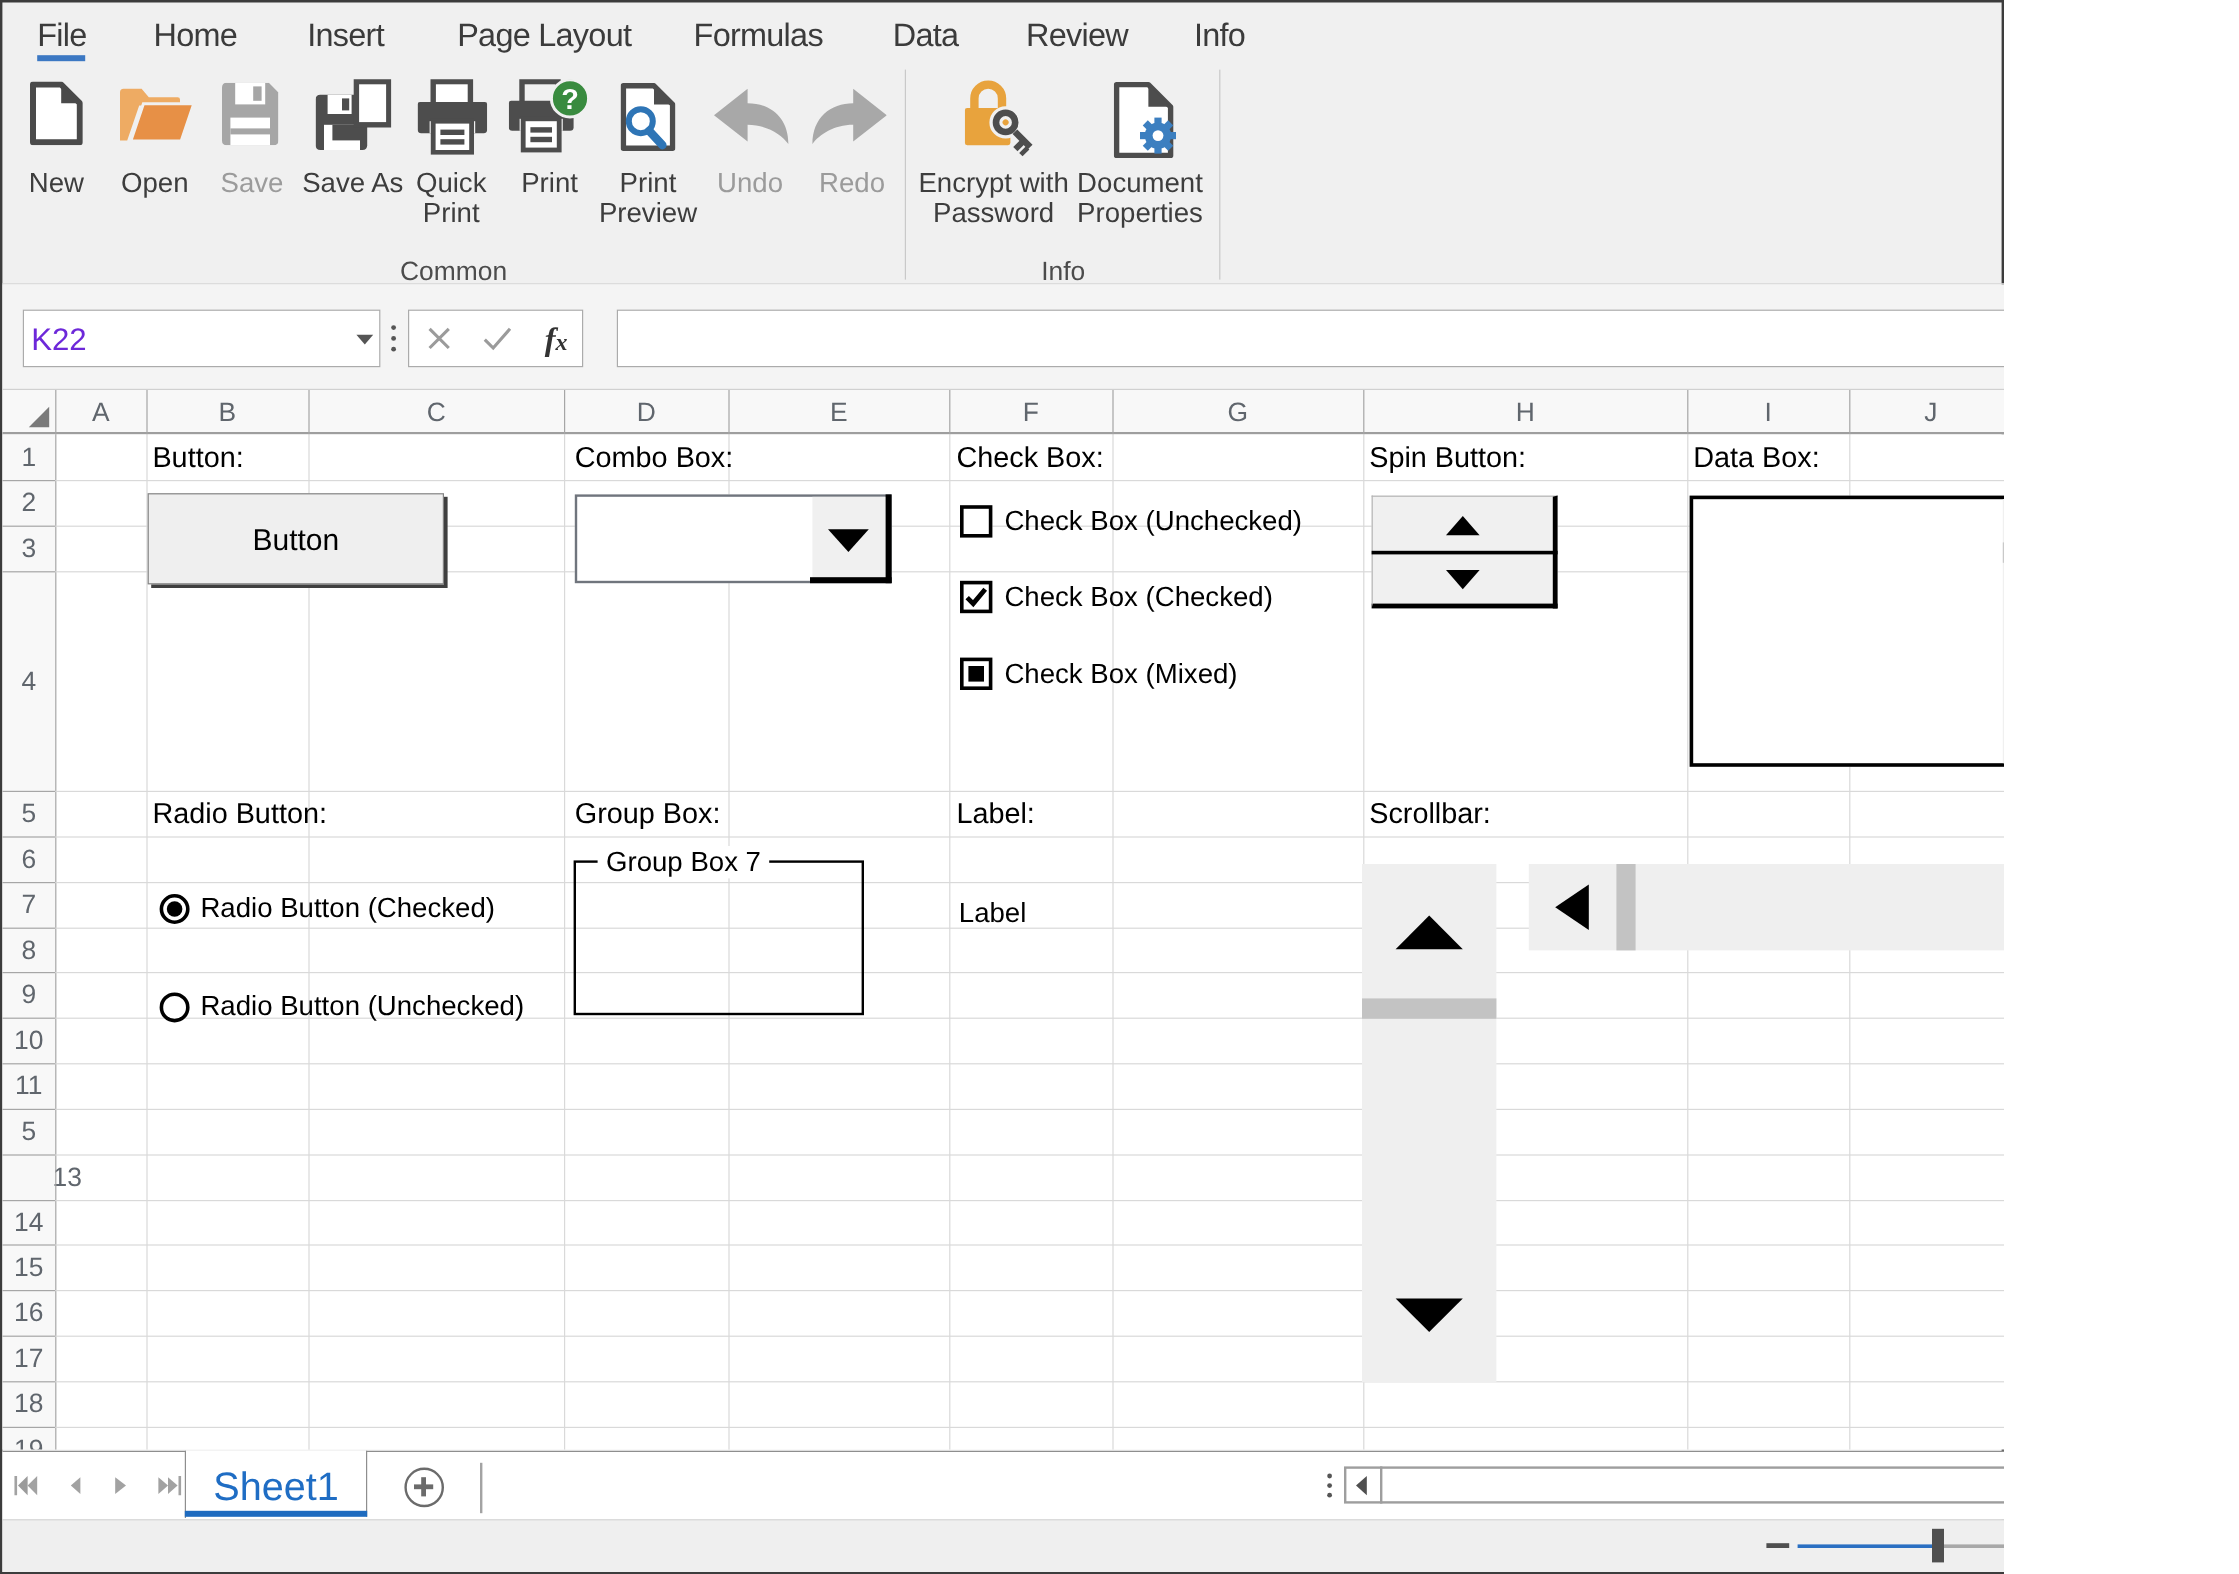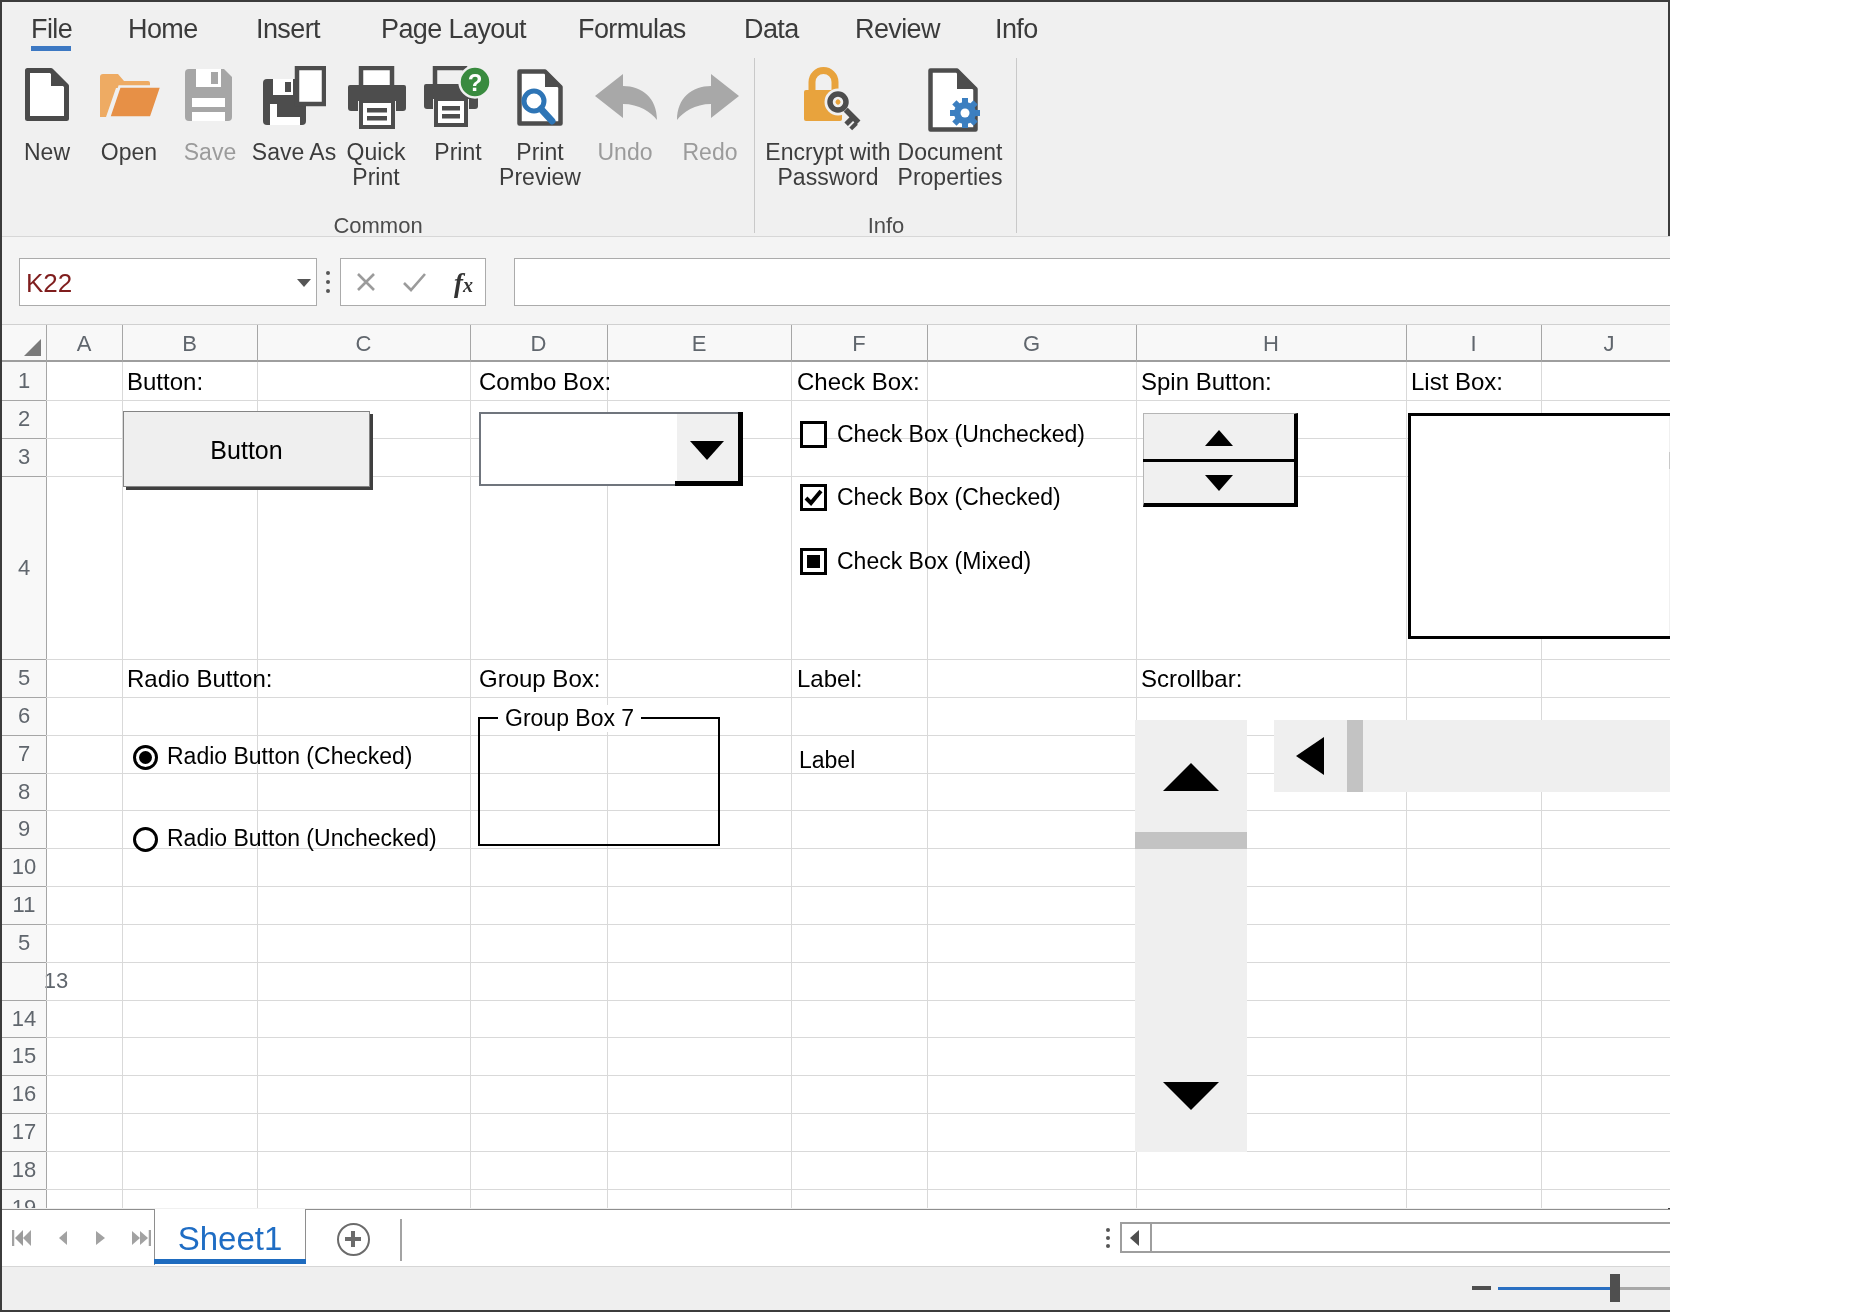--- a/index.html
+++ b/index.html
@@ -144,21 +144,21 @@
 <div class="tlabel" style="left:870px;top:140px;width:160px;">Document
 Properties</div>
 <div class="glabel" style="left:308px;top:213px;width:140px;">Common</div>
 <div class="glabel" style="left:846px;top:213px;width:80px;">Info</div>
 <div class="vsep" style="left:754px;top:58px;height:175px;"></div>
 <div class="vsep" style="left:1016px;top:58px;height:175px;"></div>
 <div class="abs" style="left:2px;top:236px;width:1862px;height:1px;background:#d7d7d7;"></div>
 
 <div class="abs" style="left:2px;top:237px;width:1862px;height:88px;background:#f4f4f4;"></div>
 <div class="fbox" style="left:19px;top:258px;width:298px;height:48px;"></div>
-<div class="abs" style="left:26px;top:268px;font-size:26px;color:#7f1d1d;">K22</div>
+<div class="abs" style="left:26px;top:268px;font-size:26px;color:#6d28d9;">K22</div>
 <div class="tri" style="left:297px;top:279px;border-left:7px solid transparent;border-right:7px solid transparent;border-top:8px solid #555;"></div>
 <div class="abs" style="left:326px;top:271px;width:4px;height:4px;background:#555;border-radius:50%;box-shadow:0 9px 0 #555,0 18px 0 #555;"></div>
 <div class="fbox" style="left:340px;top:258px;width:146px;height:48px;"></div>
 <svg class="abs" style="left:355px;top:271px;" width="22" height="22" viewBox="0 0 22 22">
       <path d="M3 3 L19 19 M19 3 L3 19" stroke="#9b9b9b" stroke-width="2.6" fill="none"></path>
     </svg>
 <svg class="abs" style="left:402px;top:270px;" width="25" height="24" viewBox="0 0 25 24">
       <path d="M2 13 L9 20 L23 4" stroke="#9b9b9b" stroke-width="2.6" fill="none"></path>
     </svg>
 <div class="abs" style="left:454px;top:268px;font-family:'Liberation Serif',serif;font-style:italic;font-weight:bold;font-size:27px;color:#333;">f<span style="font-size:20px;">x</span></div>
@@ -272,21 +272,21 @@
 <div class="ghline" style="left:46px;top:1075px;width:1787px;"></div>
 <div class="ghline" style="left:46px;top:1113px;width:1787px;"></div>
 <div class="ghline" style="left:46px;top:1151px;width:1787px;"></div>
 <div class="ghline" style="left:46px;top:1189px;width:1787px;"></div>
 </div>
 
 <div class="celltext" style="left:127px;top:368px;">Button:</div>
 <div class="celltext" style="left:479px;top:368px;">Combo Box:</div>
 <div class="celltext" style="left:797px;top:368px;">Check Box:</div>
 <div class="celltext" style="left:1141px;top:368px;">Spin Button:</div>
-<div class="celltext" style="left:1411px;top:368px;">List Box:</div>
+<div class="celltext" style="left:1411px;top:368px;">Data Box:</div>
 <div class="celltext" style="left:127px;top:665px;">Radio Button:</div>
 <div class="celltext" style="left:479px;top:665px;">Group Box:</div>
 <div class="celltext" style="left:797px;top:665px;">Label:</div>
 <div class="celltext" style="left:1141px;top:665px;">Scrollbar:</div>
 
 <div id="controls">
 
 <div class="abs" style="left:123px;top:411px;width:247px;height:76px;background:#efefef;border:1px solid #848484;box-shadow:3px 3px 0 0 #3f3f3f;"></div>
 <div class="abs" style="left:123px;top:436px;width:247px;text-align:center;font-size:25px;color:#000;">Button</div>
 

